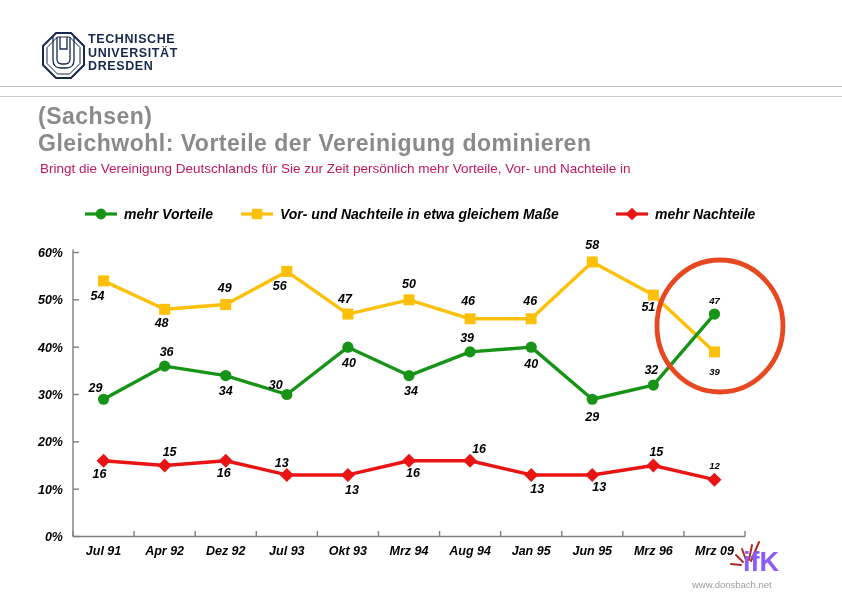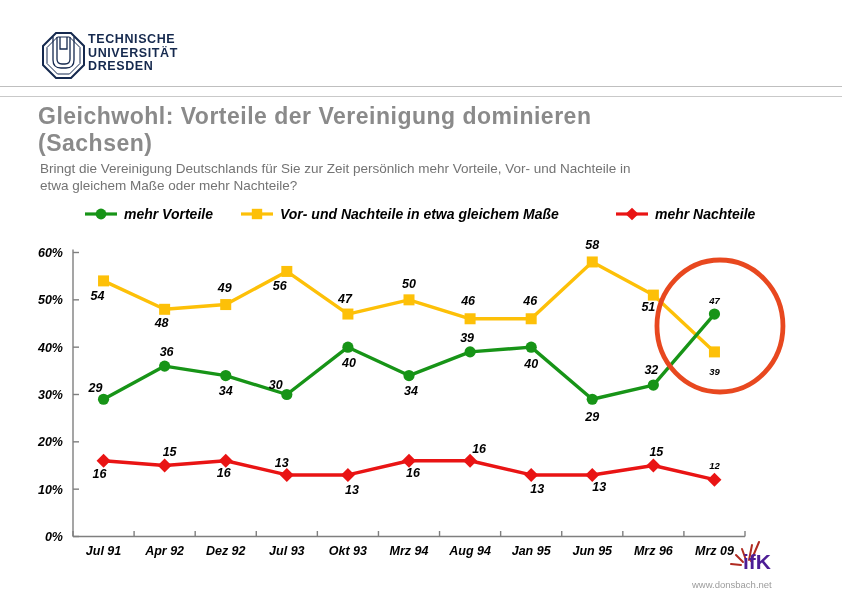--- a/index.html
+++ b/index.html
@@ -5,29 +5,29 @@
   html,body{margin:0;padding:0;background:#fff;}
   .page{position:relative;width:842px;height:595px;background:#fff;overflow:hidden;
         font-family:"Liberation Sans",sans-serif;}
   .hdr-rule{position:absolute;left:0;width:842px;height:1px;background:#bfbfbf;}
   .rule1{top:86px;} .rule2{top:96px;background:#c9c9c9;}
   .tu-logo-mark{position:absolute;left:40px;top:30px;}
   .tu-logo-text{position:absolute;left:88px;top:33px;color:#15294e;font-weight:bold;
         font-size:12.5px;line-height:13.5px;letter-spacing:0.6px;white-space:nowrap;}
   .title{position:absolute;left:38px;top:103px;color:#8a8a8a;font-weight:bold;
         font-size:23px;line-height:27px;letter-spacing:0.5px;}
-  .subtitle{position:absolute;left:40px;top:160px;color:#737373;font-size:13.5px;
+  .subtitle{position:absolute;left:40px;top:160px;color:#be185d;font-size:13.5px;
         line-height:17px;}
   .legend{position:absolute;left:12px;top:206px;width:842px;height:24px;}
   .legend-item{position:absolute;top:0;display:flex;align-items:center;gap:6px;}
   .legend-item .lbl{font-weight:bold;font-style:italic;font-size:14px;color:#000;white-space:nowrap;}
   #li0{left:72px;} #li1{left:228px;} #li2{left:603px;}
   #chart{position:absolute;left:0;top:0;pointer-events:none;}
-  .ifk-text{position:absolute;left:743px;top:550px;color:#4c1d95;font-weight:bold;
-        font-size:21px;letter-spacing:0px;line-height:24px;}
+  .ifk-text{position:absolute;left:743px;top:550px;color:#8b5cf6;font-weight:bold;
+        font-size:27px;letter-spacing:0px;line-height:24px;}
   .ifk-url{position:absolute;left:692px;top:579px;color:#9c9c9c;font-size:9.5px;}
 </style>
 </head>
 <body>
 
 <div class="page">
 
   <svg class="tu-logo-mark" width="48" height="52" viewBox="0 0 48 52">
     <g fill="none" stroke="#15294e">
       <polygon stroke-width="2" points="3,16 16,3 31,3 44,16 44,35 31,48 16,48 3,35"></polygon>
@@ -39,27 +39,26 @@
   </svg>
   <div class="tu-logo-text">
     <div>TECHNISCHE</div>
     <div>UNIVERSITÄT</div>
     <div>DRESDEN</div>
   </div>
   <div class="hdr-rule rule1"></div>
   <div class="hdr-rule rule2"></div>
 
   <h1 class="title" style="margin:0;">
+    <span style="display:block">(Sachsen)</span>
     <span style="display:block">Gleichwohl: Vorteile der Vereinigung dominieren</span>
-    <span style="display:block">(Sachsen)</span>
   </h1>
 
   <p class="subtitle" style="margin:0;">
     <span style="display:block">Bringt die Vereinigung Deutschlands für Sie zur Zeit persönlich mehr Vorteile, Vor- und Nachteile in</span>
-    <span style="display:block">etwa gleichem Maße oder mehr Nachteile?</span>
   </p>
 
   <div class="legend">
     <div class="legend-item" id="li0">
       <svg width="34" height="14">
           <line x1="1" y1="7" x2="33" y2="7" stroke="#179417" stroke-width="3.2"></line>
           <circle cx="17" cy="7" r="5.4" fill="#179417"></circle>
         </svg>
       <span class="lbl">mehr Vorteile</span>
     </div>

